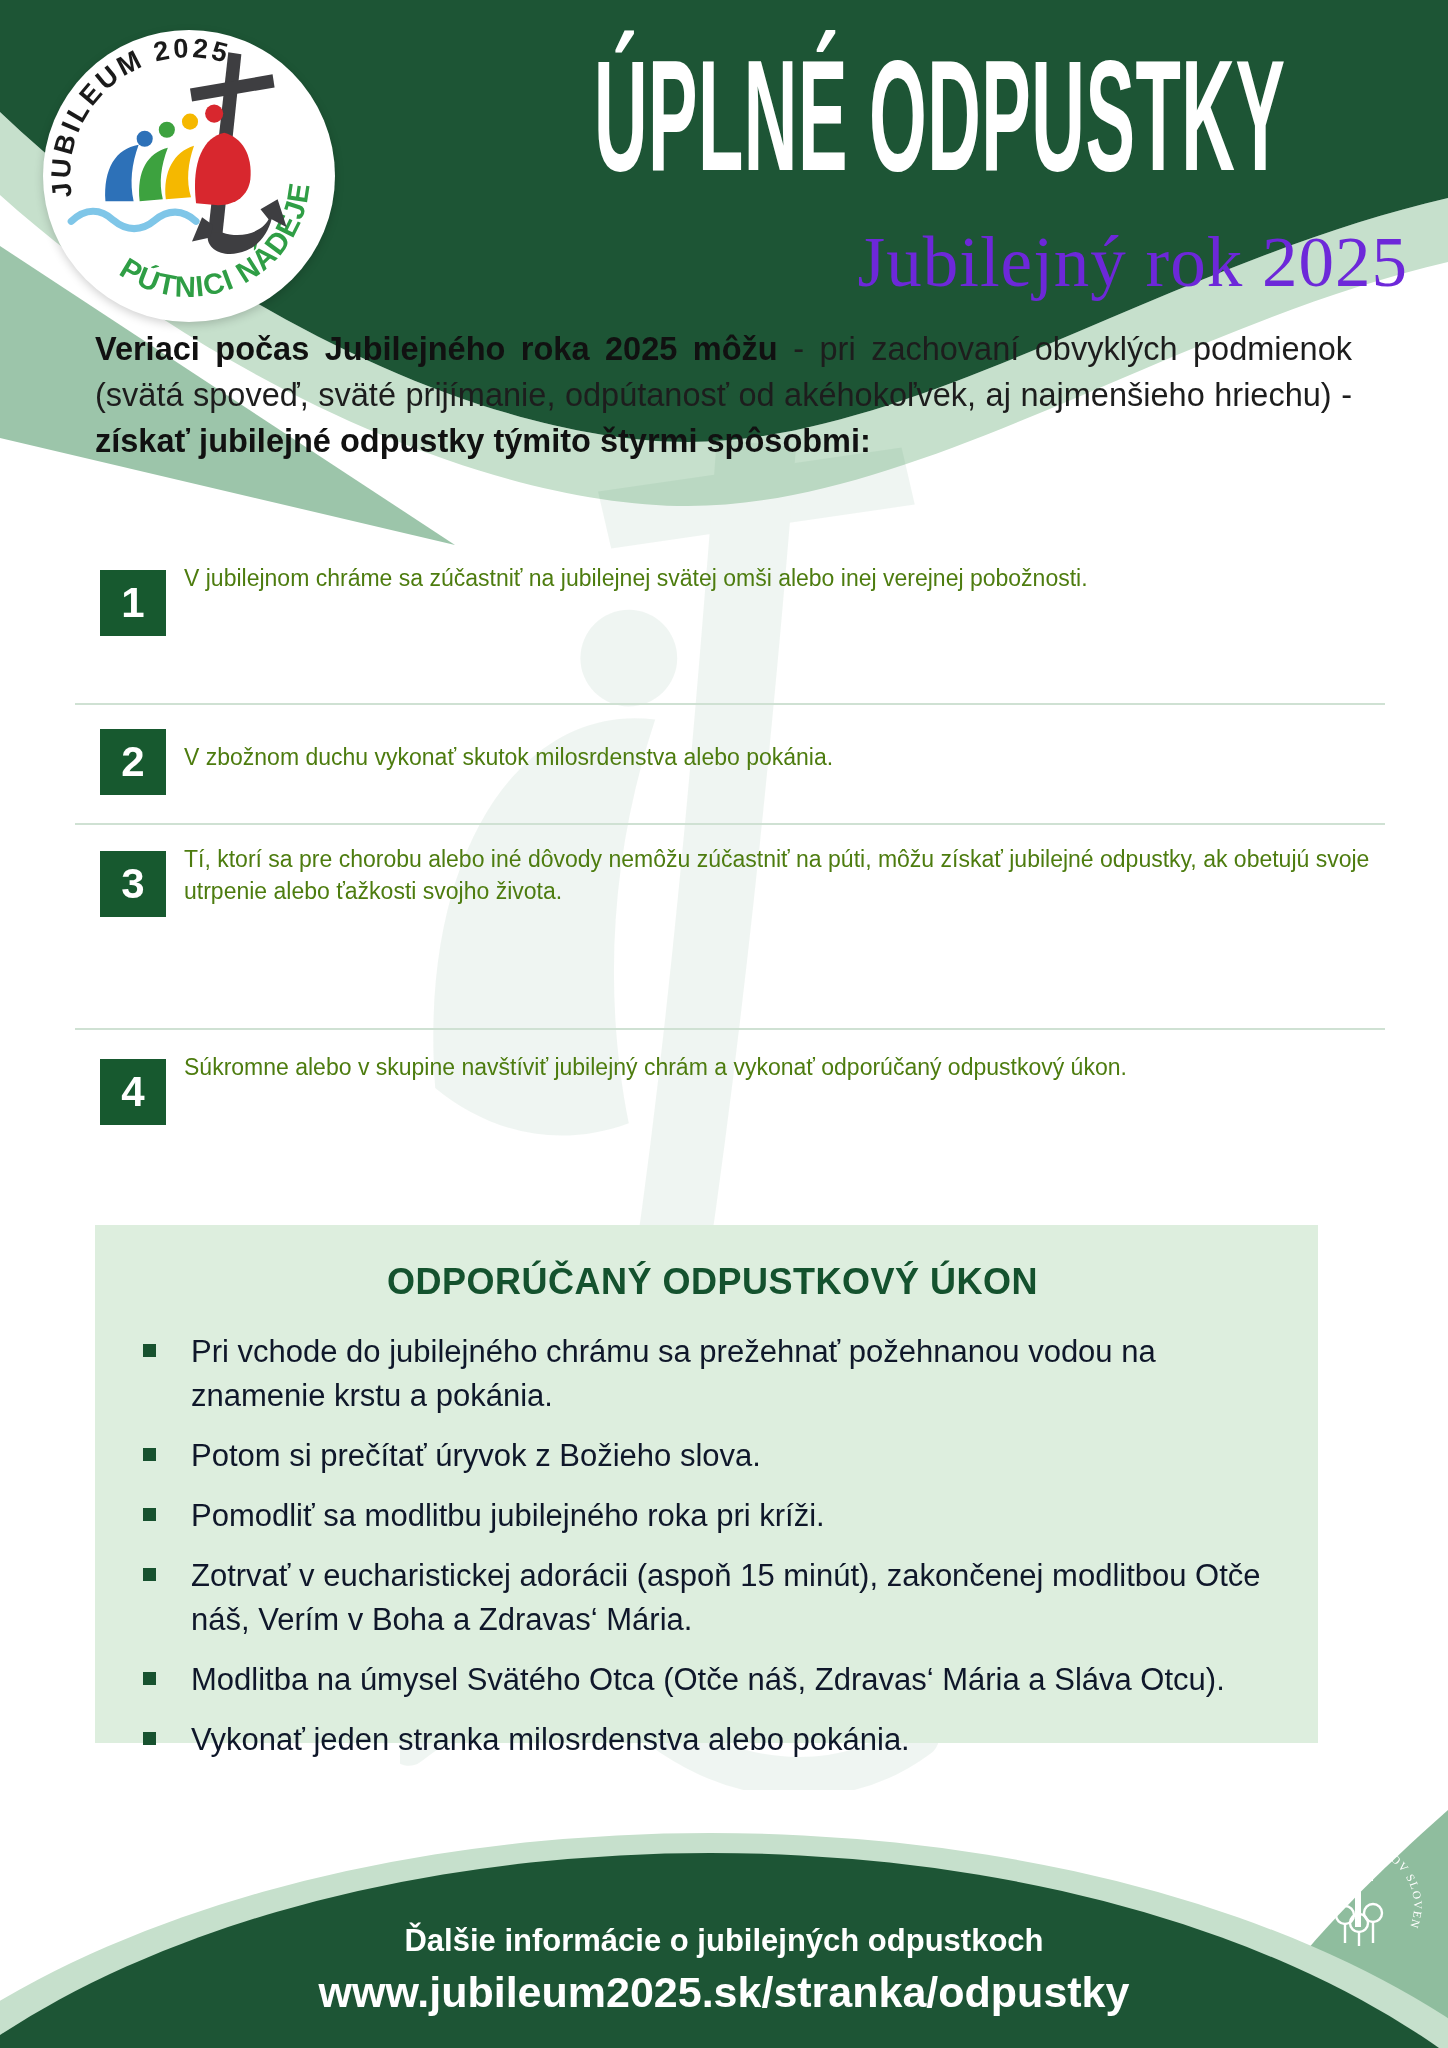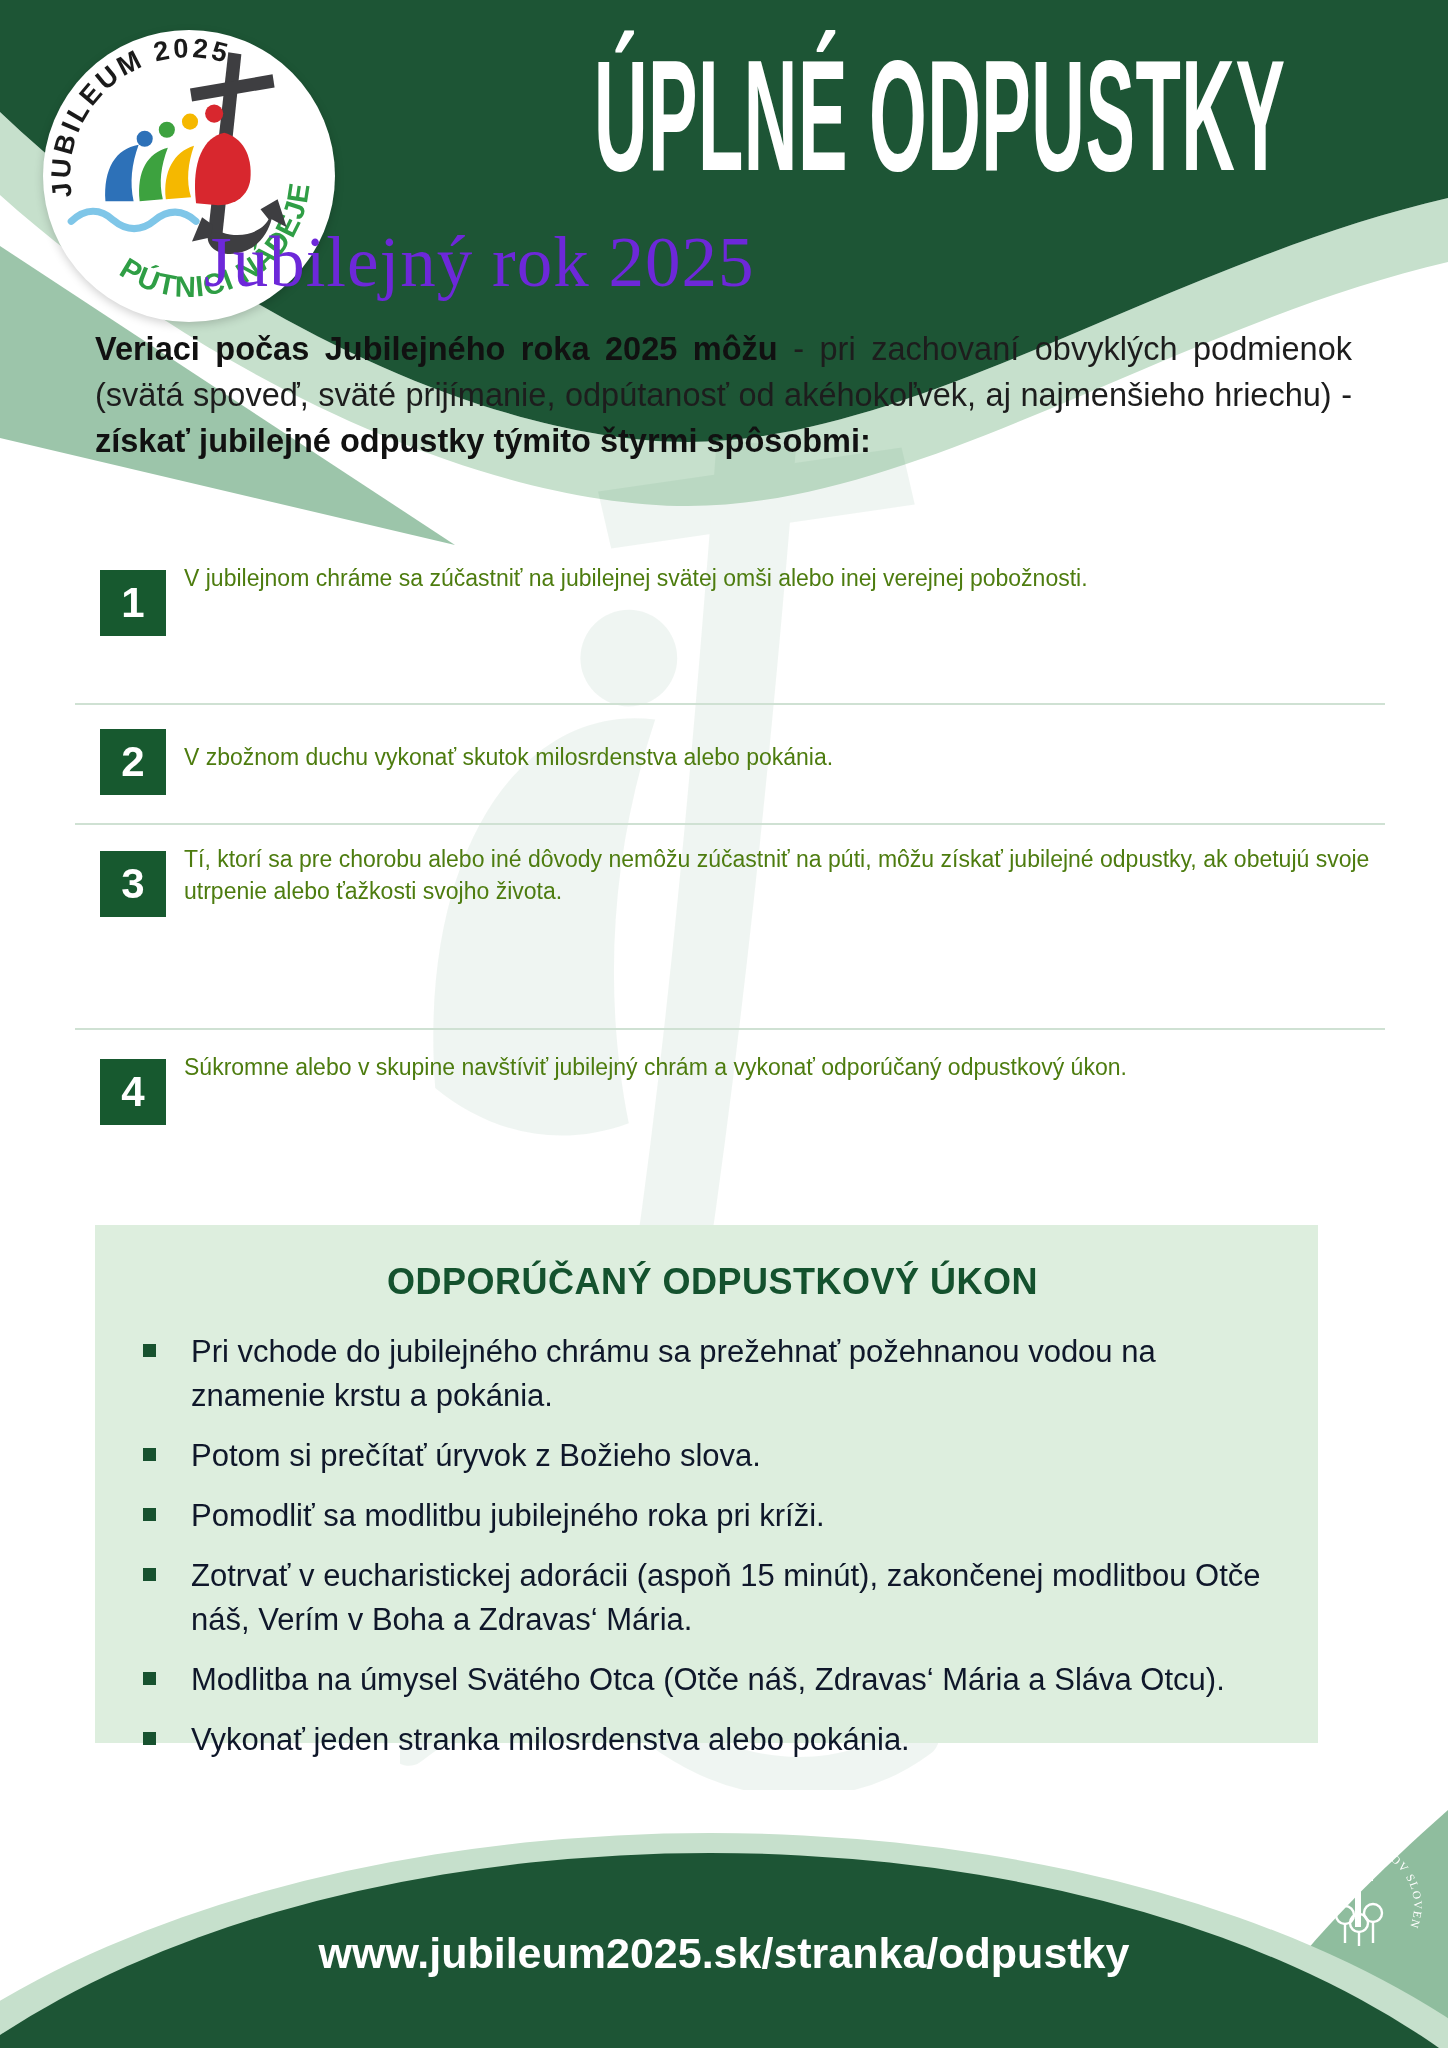--- a/index.html
+++ b/index.html
@@ -4,21 +4,21 @@
 <style>
   html,body{margin:0;padding:0;background:#888;}
   .page{
     position:relative;width:1448px;height:2048px;margin:0 auto;
     background:#ffffff;overflow:hidden;
     font-family:"Liberation Sans",sans-serif;color:#1c1c1c;
   }
   svg{display:block}
   
   .header-bg{position:absolute;left:0;top:0;width:1448px;height:600px;}
-  .header-titles{position:absolute;left:204px;right:40px;top:30px;text-align:left;}
+  .header-titles{position:absolute;left:204px;right:40px;top:30px;text-align:right;}
   .page-title{font-size:0;line-height:0;}
   .page-title .stretch{
     display:inline-block;font-weight:bold;font-size:158px;line-height:1.08;
     color:#ffffff;letter-spacing:1px;
     transform:scale(0.47,1.0);transform-origin:50% 50%;white-space:nowrap;
   }
   .page-subtitle{
     margin-top:26px;font-family:"Liberation Serif",serif;font-size:71px;
     line-height:1;color:#6d28d9;letter-spacing:1px;
   }
@@ -183,16 +183,17 @@
       <circle cx="62" cy="84" r="9"></circle>
       <circle cx="90" cy="82" r="9"></circle>
       <circle cx="76" cy="92" r="9"></circle>
       <path d="M62,93 V112"></path>
       <path d="M90,91 V112"></path>
       <path d="M76,101 V115"></path>
     </g>
   </svg>
 
   <div class="footer-text">
+    <div class="footer-info">Ďalšie informácie o jubilejných odpustkoch</div>
     <div class="footer-url">www.jubileum2025.sk/stranka/odpustky</div>
   </div>
 
 </div>
 
 </body></html>

